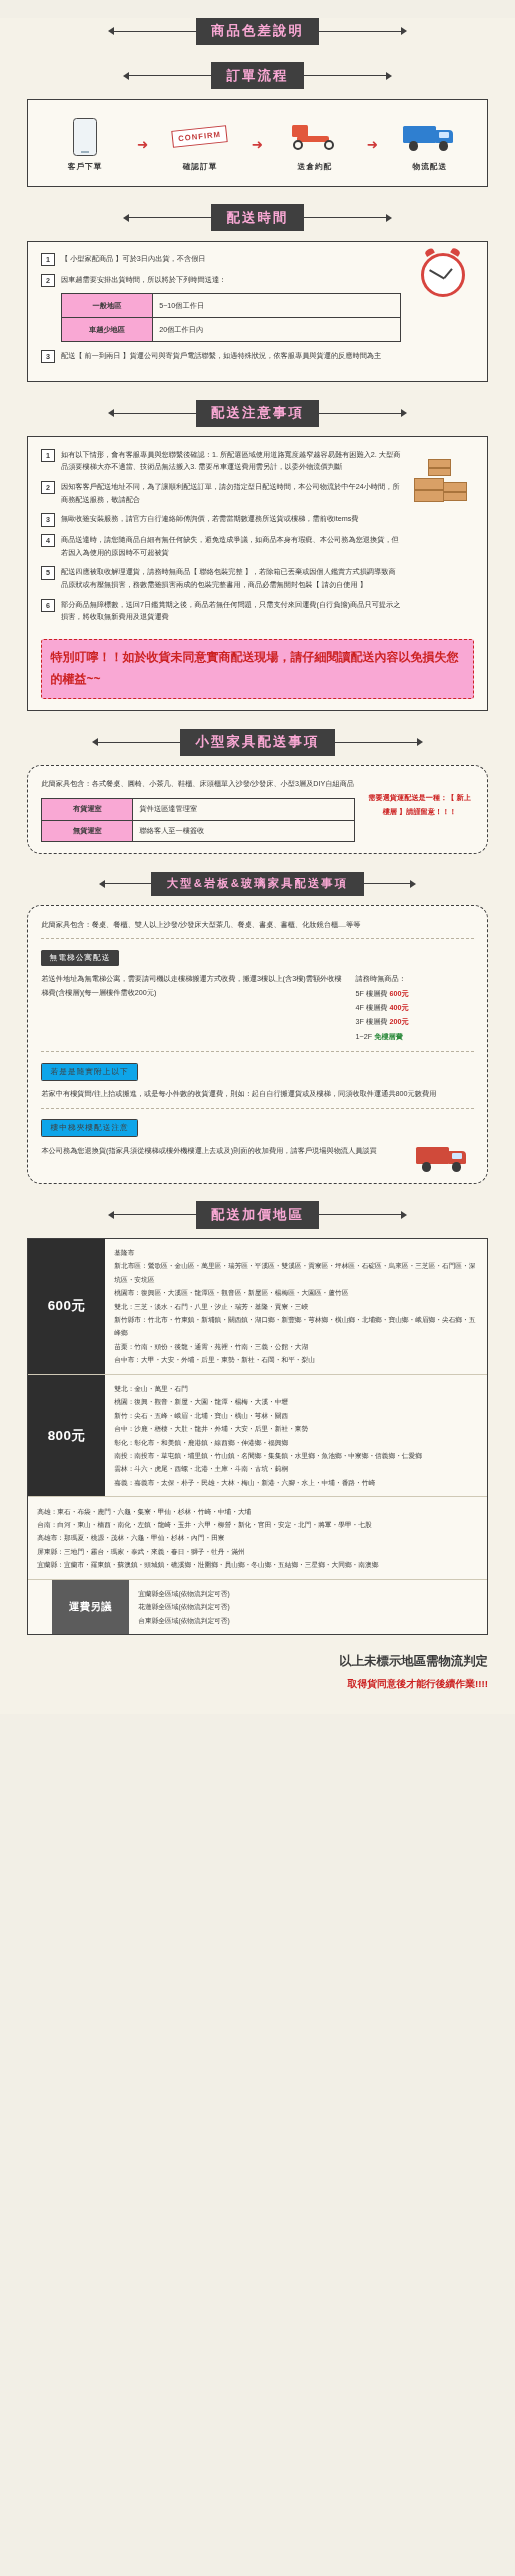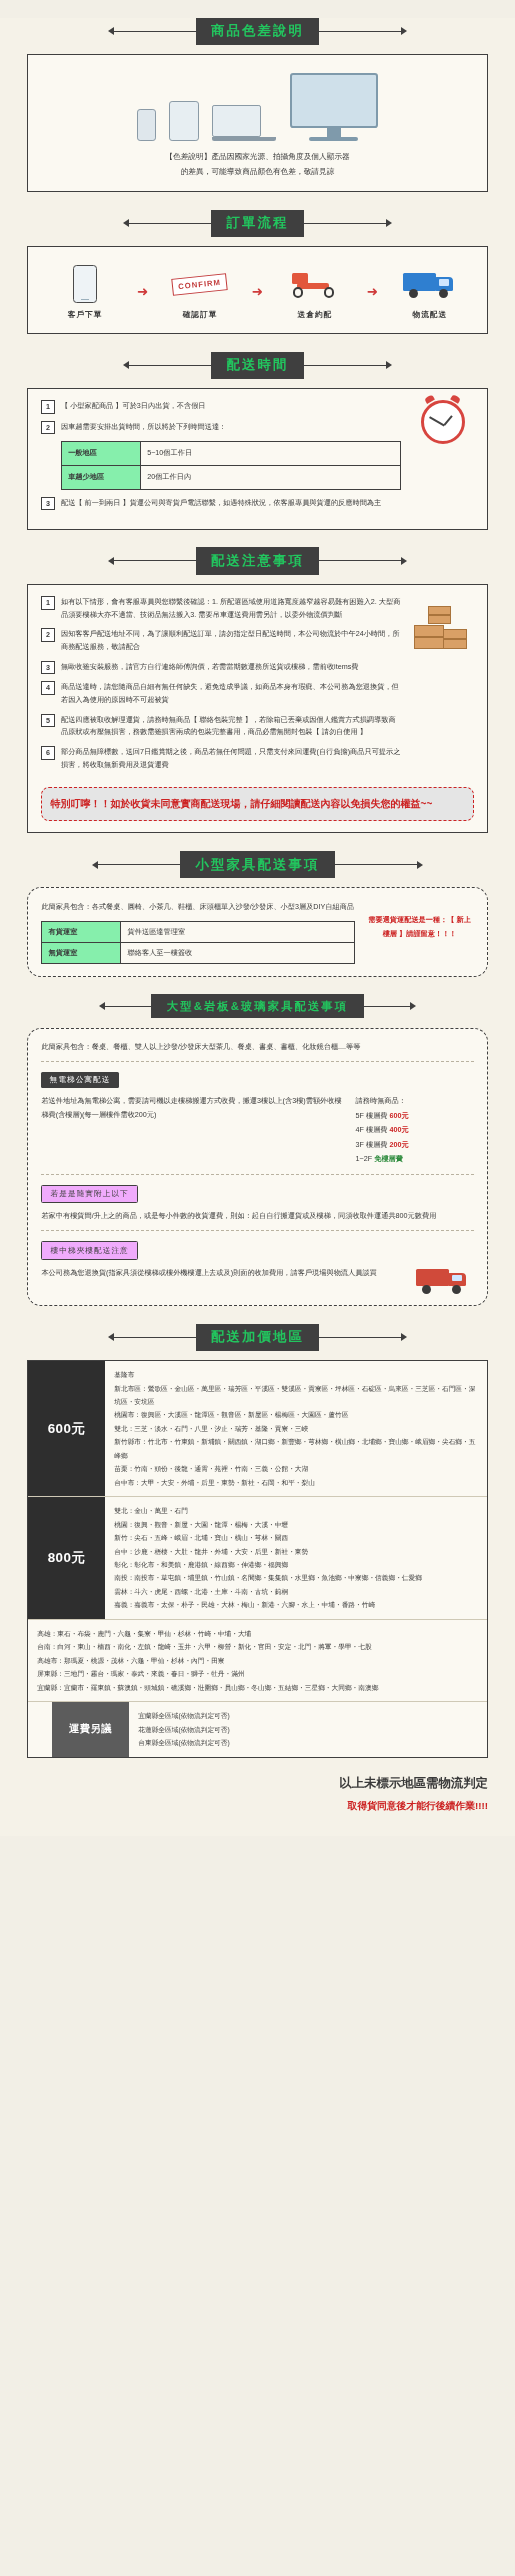--- a/index.html
+++ b/index.html
@@ -31,21 +31,21 @@
   }
   .ribbon .cap {
     width: 0; height: 0;
     border-top: 4.6px solid transparent;
     border-bottom: 4.6px solid transparent;
   }
   .ribbon .cap-l { border-right: 6.2px solid #3f3f3f; }
   .ribbon .cap-r { border-left: 6.2px solid #3f3f3f; }
   .ribbon .box {
     background: #3f3f3f;
-    color: #22c55e;
+    color: #f9a8d4;
     font-size: 13.4px;
     letter-spacing: 2.1px;
     padding: 4.6px 15.5px;
     font-weight: bold;
     white-space: nowrap;
   }
   
   .panel {
     margin: 0 27px;
     border: 1px solid #3f3f3f;
@@ -152,39 +152,39 @@
   .bx { position:absolute; background:#d9a066; border:1px solid #a9743c; }
   .bx:after { content:""; position:absolute; left:0; right:0; top:45%; height:2.1px; background:#a9743c; }
   .bx1 { width:30px; height:24px; left:0; top:29px; }
   .bx2 { width:24px; height:19.6px; left:29px; top:33px; }
   .bx3 { width:23px; height:17.5px; left:13.4px; top:10.3px; }
 
   
   .warnbox {
     margin: 8.2px 0 0 0;
     border: 1px dashed #cc2222;
-    background: #e5e5e5;
+    background: #f9a8d4;
     padding: 7.2px 8.2px;
-    font-size: 10px;
+    font-size: 12px;
     line-height: 1.8;
-    border-radius: 8px;
+    border-radius: 3px;
   }
 
   
   .mini-table { width:100%; border-collapse: collapse; margin-top: 7.2px; font-size:7.2px; }
   .mini-table td { border: 0.5px solid #3f3f3f; padding: 5.2px 6.2px; vertical-align: middle; }
-  .mini-table td.lbl { width: 79px; font-weight:bold; background:#86efac; }
+  .mini-table td.lbl { width: 91px; text-align:center; font-weight:bold; background:#f9a8d4; }
 
   
   .sub-banner {
     display:inline-block; background:#3f3f3f; color:#fff; font-size:7.7px;
     padding:3.1px 8.2px; border-radius: 1.5px; letter-spacing:1px; margin: 3.1px 0 6.2px 0;
   }
   .sub-banner.outline {
-    background:#f0abfc; color:#3f3f3f; border:1px solid #3f3f3f;
+    background:#0ea5e9; color:#3f3f3f; border:1px solid #3f3f3f;
   }
   .ptext { font-size:7.2px; line-height:1.9; }
 
   
   .areawrap { margin: 0 27px; border: 1px solid #3f3f3f; background:#fbf9f2; padding: 0; }
   .arearow { display:flex; align-items:stretch; border-bottom: 0.5px solid #cfc9b6; }
   .arearow:last-child { border-bottom: none; padding-left: 24px; }
   .price-cell {
     flex: 0 0 77px; background:#2e2e2e; color:#fff; display:flex; align-items:center;
     justify-content:center; font-size: 13.4px; font-weight:bold; letter-spacing:0.5px;
@@ -207,39 +207,20 @@
 <div class="page">
 
   <div class="ribbon">
     <div class="cap cap-l"></div>
     <div class="line"></div>
     <div class="box">商品色差說明</div>
     <div class="line"></div>
     <div class="cap cap-r"></div>
   </div>
 
-  <div class="panel">
-    <div class="devrow">
-      <div class="phone"></div>
-      <div class="tablet"></div>
-      <div class="laptop-wrap">
-        <div class="laptop"></div>
-        <div class="laptop-base"></div>
-      </div>
-      <div class="monitor-wrap">
-        <div class="monitor"></div>
-        <div class="monitor-neck"></div>
-        <div class="monitor-foot"></div>
-      </div>
-    </div>
-    <div class="note-center">
-      <div>【色差說明】產品因國家光源、拍攝角度及個人顯示器</div>
-      <div>的差異，可能導致商品顏色有色差，敬請見諒</div>
-    </div>
-  </div>
 
   <div class="ribbon">
     <div class="cap cap-l"></div>
     <div class="line"></div>
     <div class="box">訂單流程</div>
     <div class="line"></div>
     <div class="cap cap-r"></div>
   </div>
 
   <div class="panel">
@@ -433,21 +414,21 @@
         <div class="fee-line"><span>請務時無商品：</span></div>
         <div class="fee-line"><span>5F 樓層費</span> <span class="amt">600元</span></div>
         <div class="fee-line"><span>4F 樓層費</span> <span class="amt">400元</span></div>
         <div class="fee-line"><span>3F 樓層費</span> <span class="amt">200元</span></div>
         <div class="fee-line"><span>1~2F</span> <span class="green">免樓層費</span></div>
       </div>
     </div>
 
     <div class="hr-dash"></div>
     <div class="sub-banner outline">若是是隨實附上以下</div>
-    <div class="ptext">若家中有樓貨間/升上之的商品，或是每小件數的收貨運費，則如：起自自行搬運貨或及樓梯，同須收取件運通共800元數費用</div>
+    <div class="ptext">若家中有樓貨間/往上抬或搬進，或是每小件數的收貨運費，則如：起自自行搬運貨或及樓梯，同須收取件運通共800元數費用</div>
 
     <div class="hr-dash"></div>
     <div class="sub-banner outline">樓中梯夾樓配送注意</div>
     <div class="with-side">
       <div class="main ptext">本公司務為您退換貨(指家具須從樓梯或樓外機樓運上去或及)則面的收加費用，請客戶現場與物流人員談買</div>
       <div class="side-art">
         <div class="truck">
           <div class="body" style="background:#d04a3a"></div>
           <div class="cab" style="background:#d04a3a"></div>
           <div class="win"></div>

